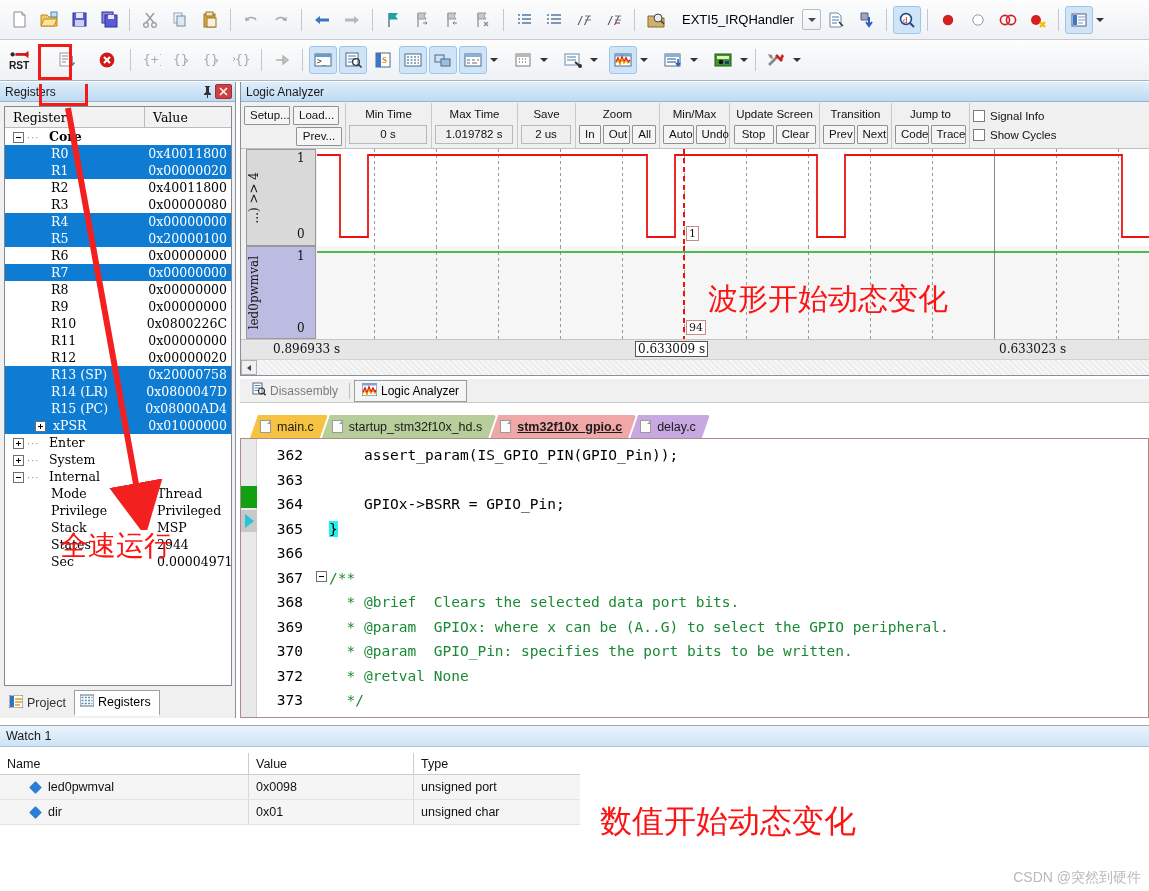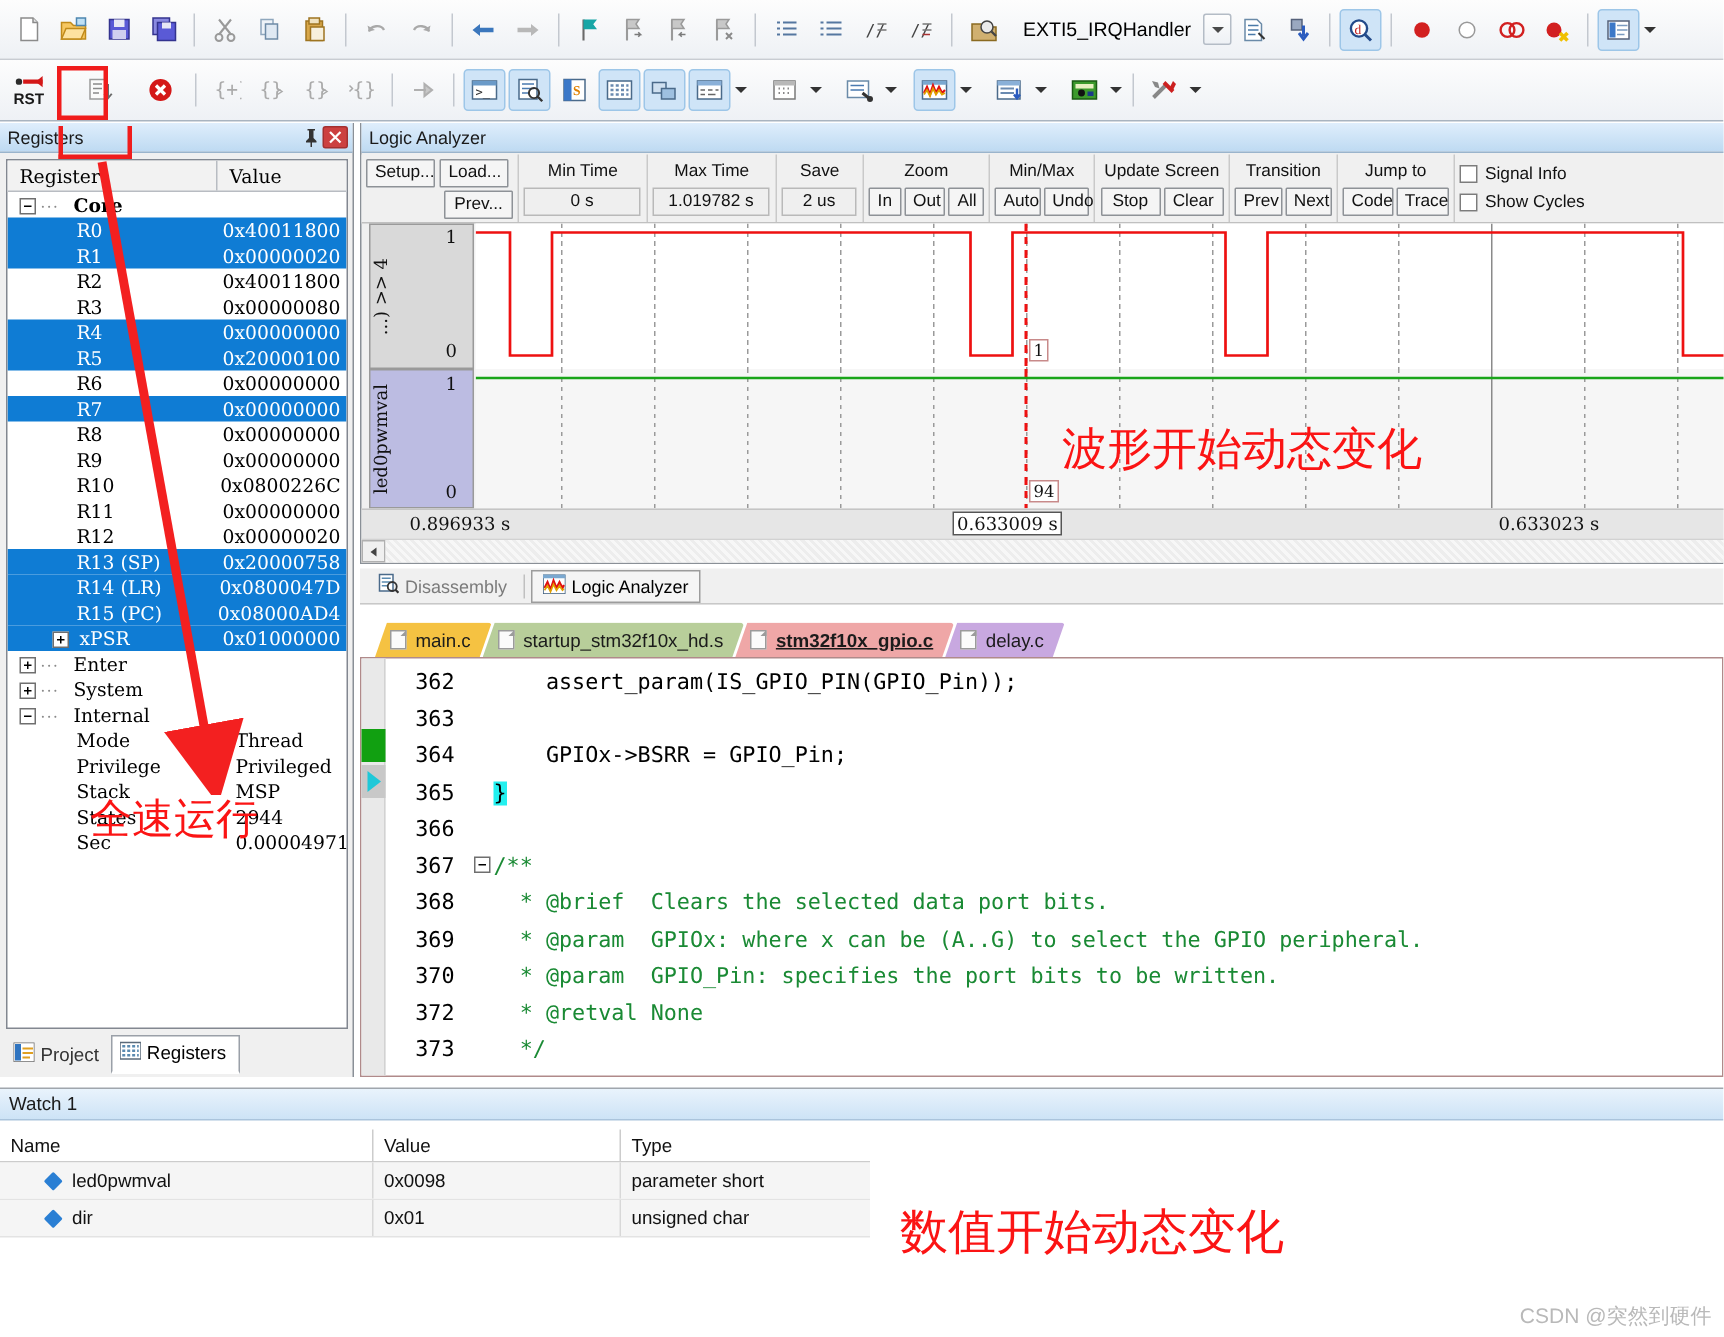--- a/index.html
+++ b/index.html
@@ -1032,21 +1032,21 @@
         <div class="wc1">Name</div>
         <div class="wc2">Value</div>
         <div class="wc3">Type</div>
       </div>
       <div class="w-row alt">
         <div class="wc1">
           <span class="diamond"></span>
           <span>led0pwmval</span>
         </div>
         <div class="wc2">0x0098</div>
-        <div class="wc3">parameter short</div>
+        <div class="wc3">unsigned port</div>
       </div>
       <div class="w-row alt">
         <div class="wc1">
           <span class="diamond"></span>
           <span>dir</span>
         </div>
         <div class="wc2">0x01</div>
         <div class="wc3">unsigned char</div>
       </div>
     </div>

